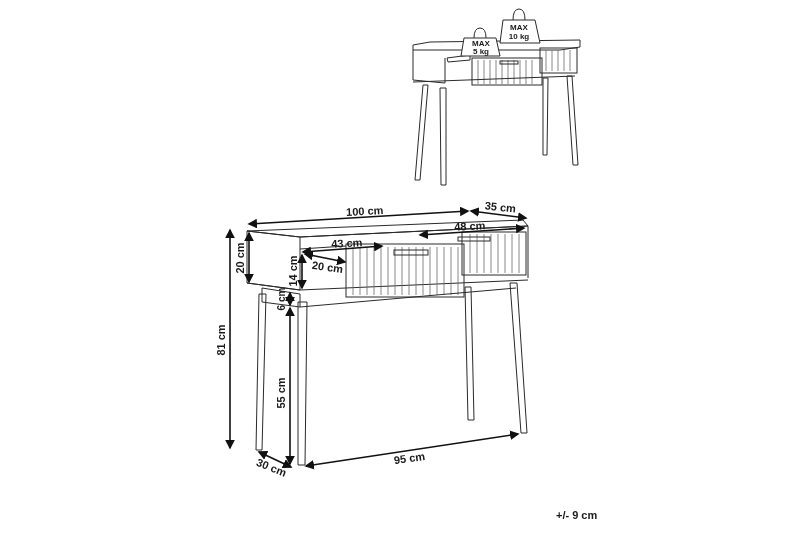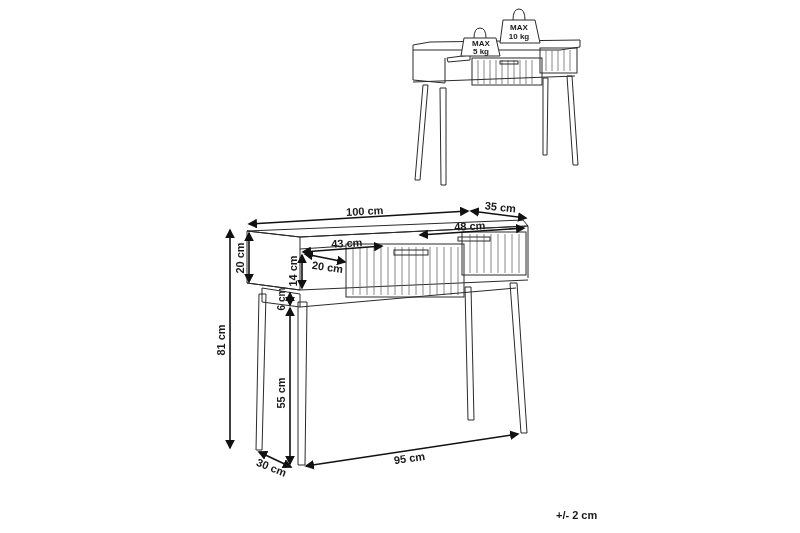--- a/index.html
+++ b/index.html
@@ -161,14 +161,14 @@
     <line class="dim" x1="290" y1="308" x2="290" y2="464" marker-start="url(#ah)" marker-end="url(#ah)"></line>
     <text x="0" y="0" font-size="11" text-anchor="middle" transform="translate(285 393) rotate(-90)">55 cm</text>
 
     <line class="dim" x1="259" y1="452" x2="291" y2="467" marker-start="url(#ah)" marker-end="url(#ah)"></line>
     <text x="270" y="471" font-size="11" text-anchor="middle" transform="rotate(22 270 471)">30 cm</text>
 
     <line class="dim" x1="306" y1="466" x2="518" y2="434" marker-start="url(#ah)" marker-end="url(#ah)"></line>
     <text x="410" y="462" font-size="11" text-anchor="middle" transform="rotate(-8 410 462)">95 cm</text>
   </g>
 </svg>
-<div class="tol">+/- 2 cm</div>
+<div class="tol">+/- 9 cm</div>
 </div>
 
 </body></html>

